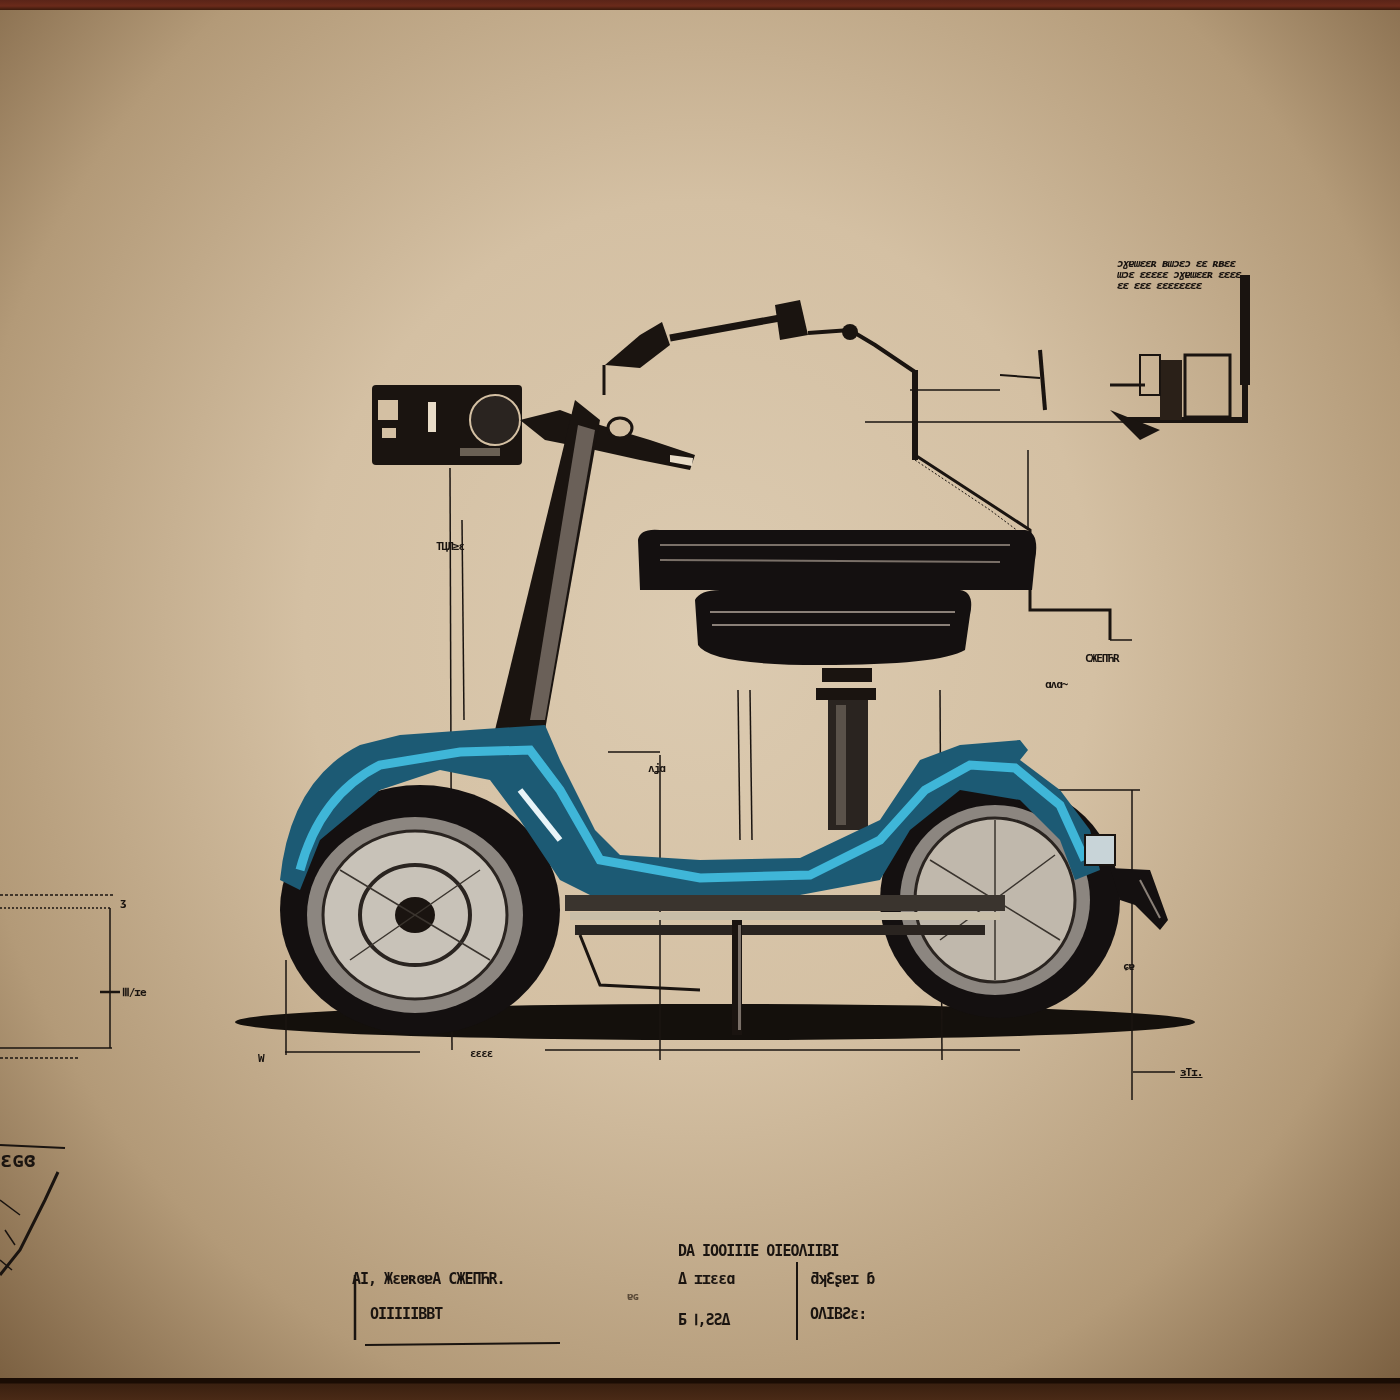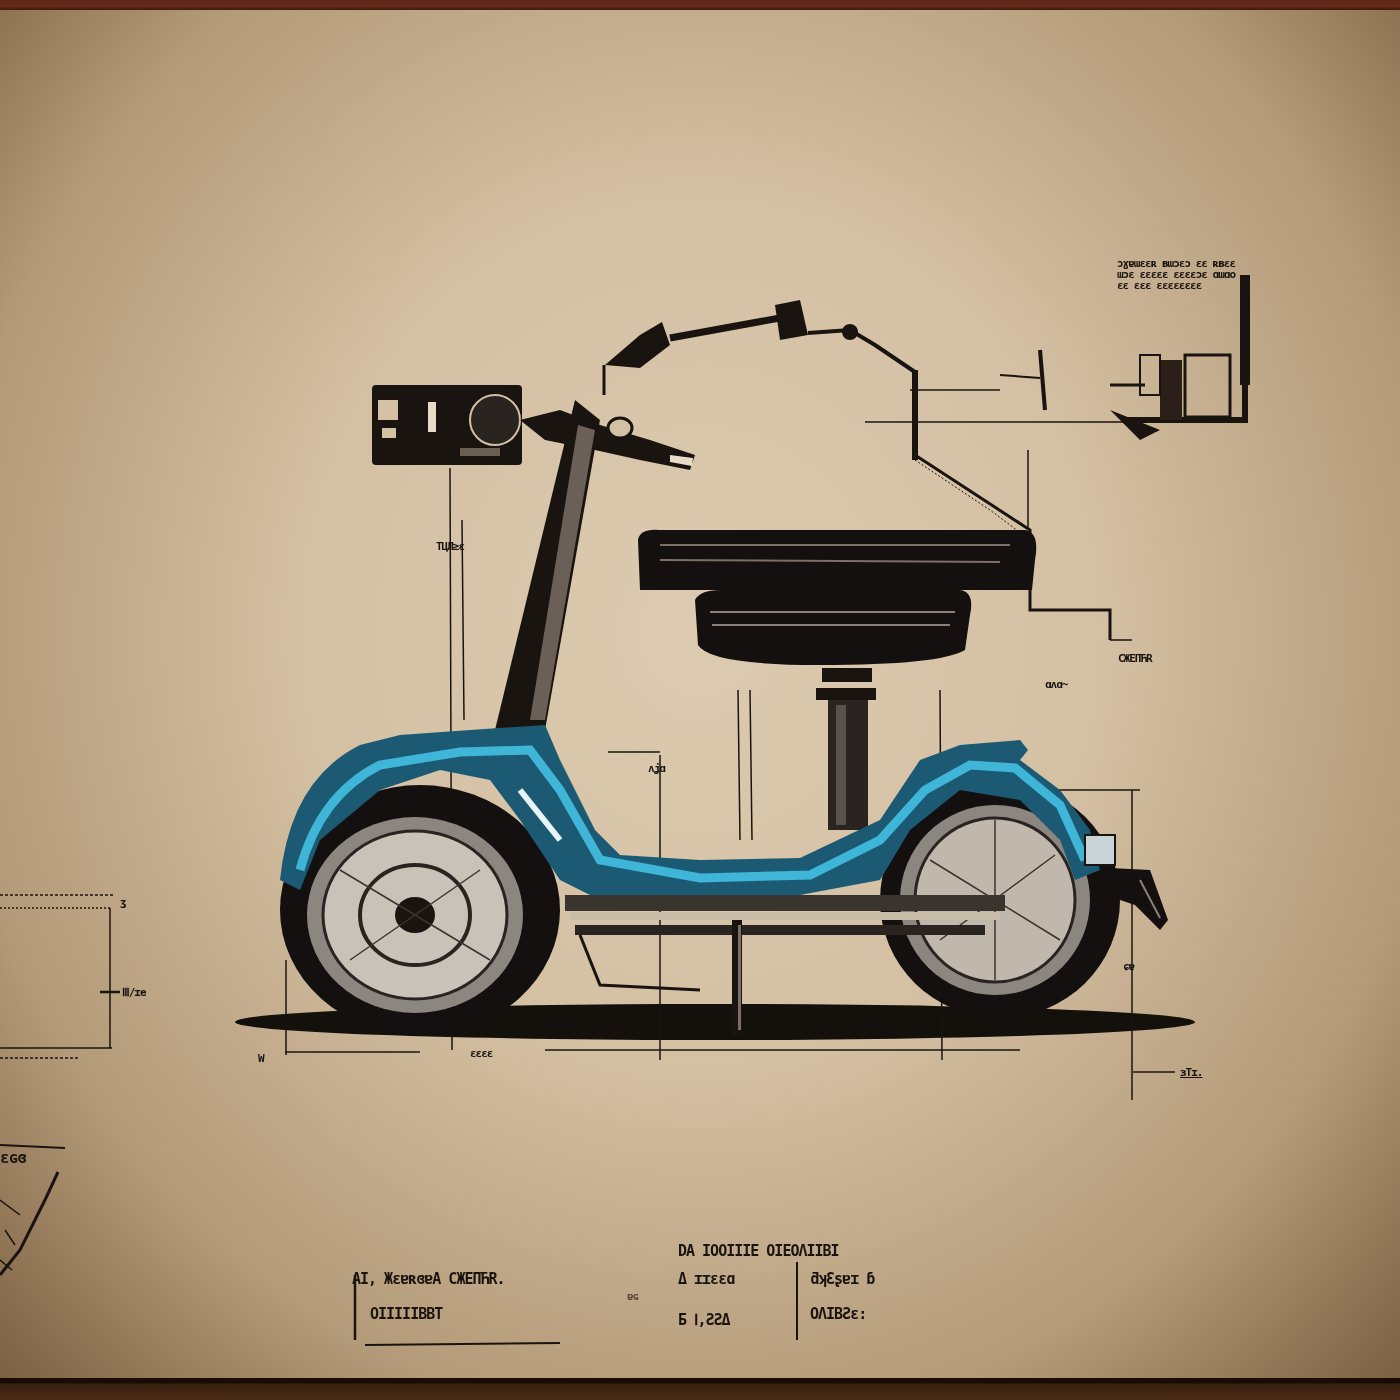--- a/index.html
+++ b/index.html
@@ -6,21 +6,21 @@
   body{width:1400px;height:1400px;overflow:hidden;background:#2a1408;font-family:"DejaVu Sans Mono",monospace;}
   .frame{position:absolute;left:0;top:0;width:1400px;height:1400px;
     background:linear-gradient(180deg,#5a2418 0,#6a2a1a 6px,#3a1a0c 10px,transparent 10px);}
   .paper{position:absolute;left:0;top:10px;width:1400px;height:1378px;
     background:radial-gradient(ellipse at 50% 45%,#dccbb1 0%,#d4c0a3 40%,#b39a78 75%,#7a5f40 100%);}
   .bottom-bar{position:absolute;left:0;top:1378px;width:1400px;height:22px;
     background:linear-gradient(180deg,#1a0c04 0,#1a0c04 5px,#3a2010 6px,#4a2a16 100%);}
   svg{position:absolute;left:0;top:0;}
   .lbl{position:absolute;color:#1a1410;font-weight:bold;letter-spacing:-1px;white-space:nowrap;}
   .small{font-size:11px;}
-  .med{font-size:16px;}
+  .med{font-size:21px;}
   .big{font-size:15px;}
 </style>
 </head>
 <body>
 
 <div class="frame"></div>
 <div class="paper"></div>
 <div class="bottom-bar"></div>
 
 <svg width="1400" height="1400" viewBox="0 0 1400 1400">
@@ -157,27 +157,27 @@
     <path d="M0 1200 L20 1215 M5 1230 L15 1245 M0 1260 L12 1270" stroke-width="1.5"></path>
   </g>
 
   <g stroke="#1a1410">
     <line x1="355" y1="1275" x2="355" y2="1340" stroke-width="2.5"></line>
     <line x1="797" y1="1262" x2="797" y2="1340" stroke-width="2"></line>
     <line x1="365" y1="1345" x2="560" y2="1343" stroke-width="2"></line>
   </g>
 </svg>
 
-<div class="lbl small" style="left:1117px;top:258px;line-height:11px;">
+<div class="lbl small" style="left:1117px;top:258px;line-height:11px;font-style:italic;">
   <div>ɔɣɐɯɛɛʀ ʙɯɔɛɔ ɛɛ ʀʙɛɛ</div>
-  <div>ɯɔɛ ɛɛɛɛɛ ɛɛɛɛɔɛ ɑɯɑo</div>
+  <div>ɯɔɛ ɛɛɛɛɛ ɔɣɐɯɛɛʀ ɛɛɛɛ</div>
   <div>ɛɛ ɛɛɛ ɛɛɛɛɛɛɛɛ</div>
 </div>
 <div class="lbl small" style="left:436px;top:540px;">ТЦЛ≥ɛ</div>
-<div class="lbl small" style="left:1118px;top:652px;">CЖЕΠЋR</div>
+<div class="lbl small" style="left:1085px;top:652px;">CЖЕΠЋR</div>
 <div class="lbl small" style="left:1045px;top:678px;">ɑʌɑ~</div>
 <div class="lbl small" style="left:648px;top:762px;">ʌʝɑ</div>
 <div class="lbl small" style="left:122px;top:986px;">ⅠⅡ/ɪe</div>
 <div class="lbl small" style="left:120px;top:896px;">ʒ</div>
 <div class="lbl small" style="left:470px;top:1047px;">ɛɛɛɛ</div>
 <div class="lbl small" style="left:258px;top:1052px;">W</div>
 <div class="lbl small" style="left:1180px;top:1066px;text-decoration:underline;">ɜТɪ.</div>
 <div class="lbl small" style="left:1123px;top:960px;">ɕɐ</div>
 <div class="lbl med" style="left:0px;top:1148px;">ɛɢɞ</div>
 

